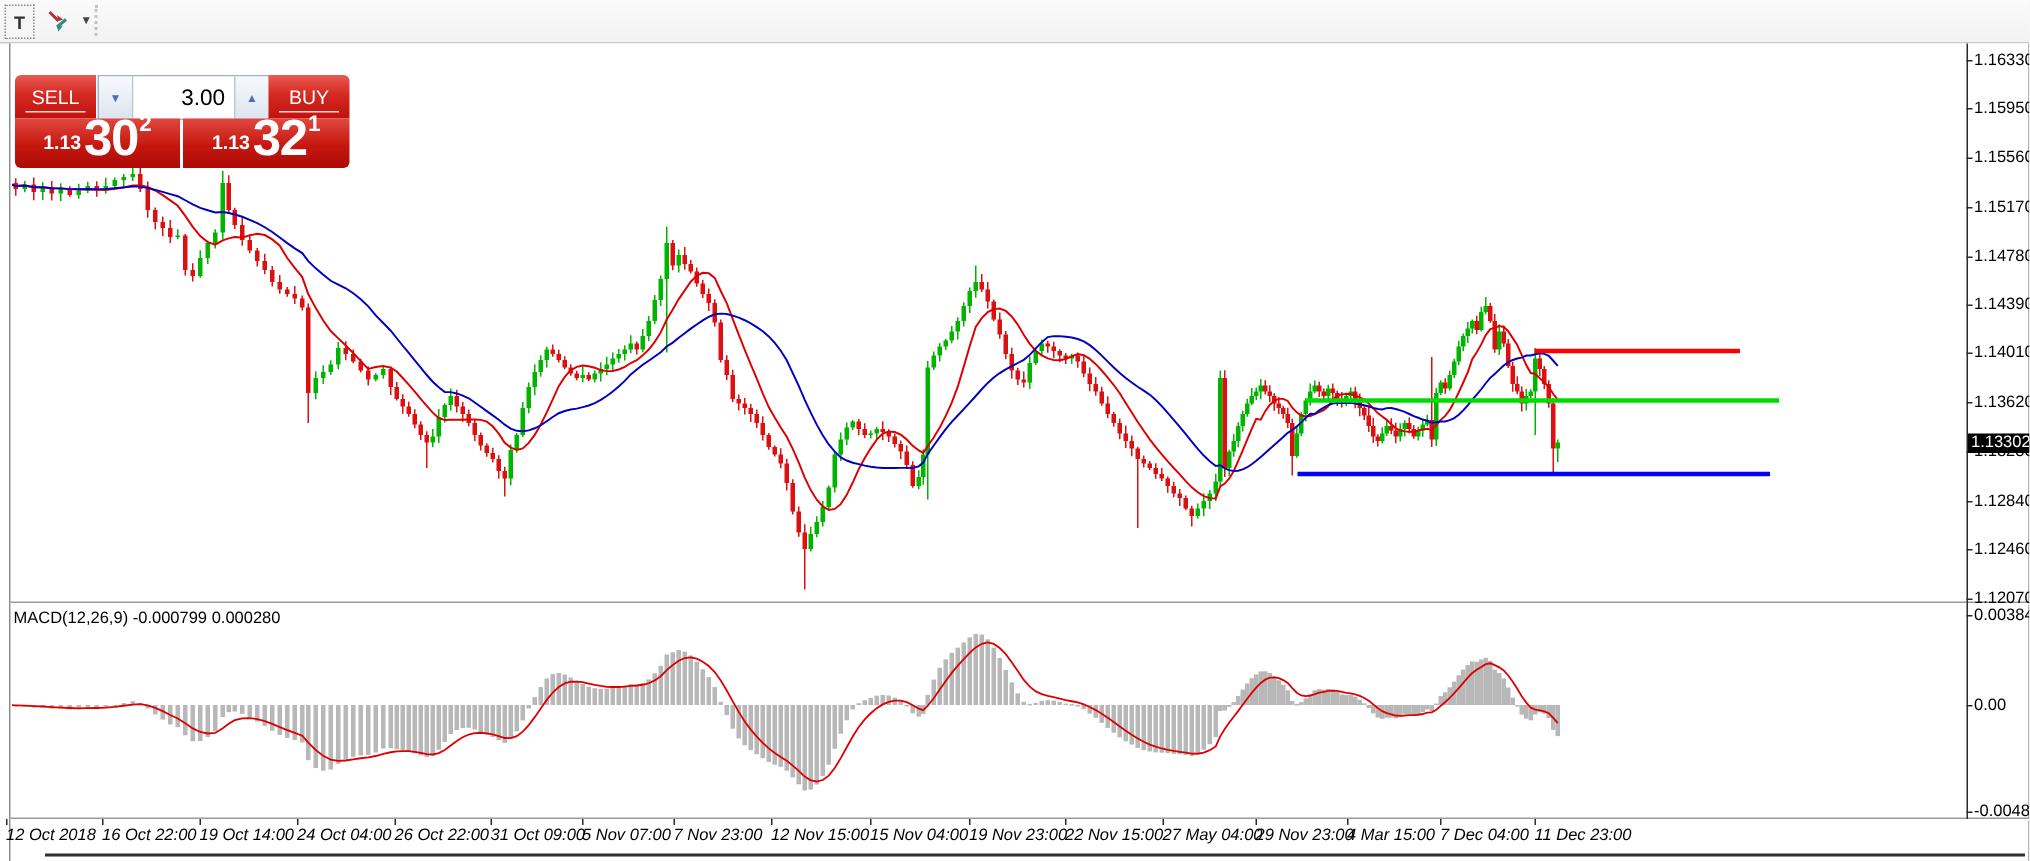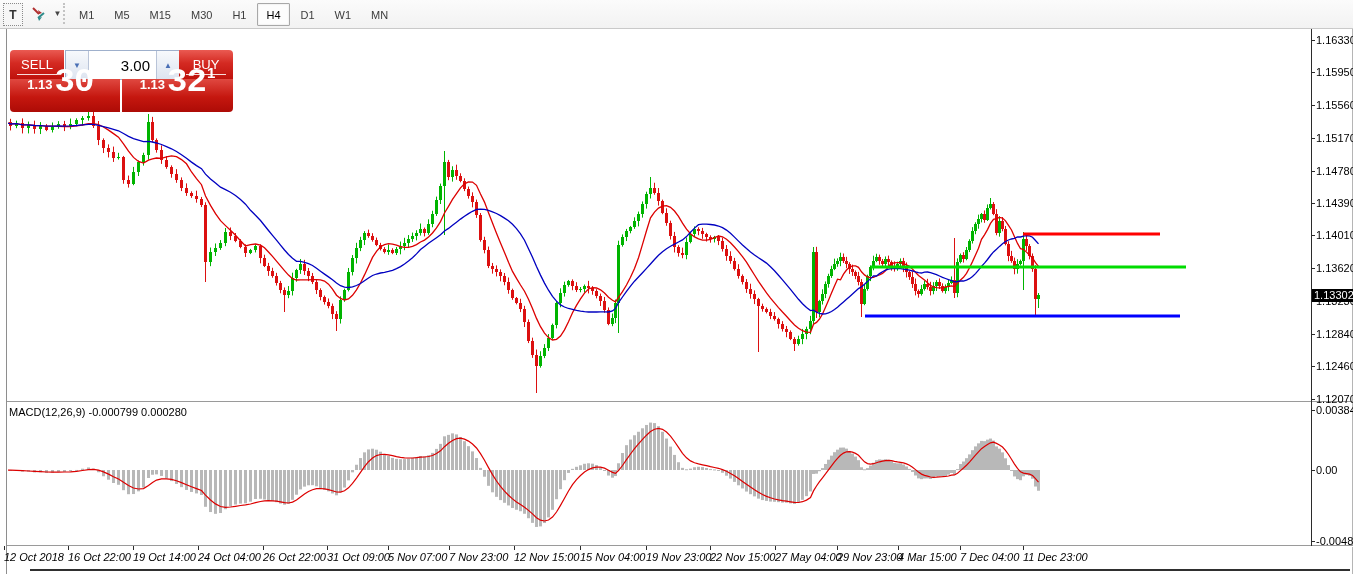--- a/index.html
+++ b/index.html
@@ -39,25 +39,25 @@
   #trade-panel{position:absolute;left:10px;top:50px;width:223px;height:62px;z-index:7;font-family:"Liberation Sans",sans-serif;}
   .red-btn{position:absolute;top:0;height:29px;background:linear-gradient(180deg,#ea5a52 0%,#d42a22 45%,#bf120c 100%);color:#fff;font-size:13px;display:flex;align-items:center;justify-content:center;}
   #sell-btn{left:0;width:54px;border-radius:4px 0 0 0;}
   #buy-btn{left:169px;width:54px;border-radius:0 4px 0 0;}
   .red-btn .ul{position:absolute;left:7px;right:7px;bottom:4px;height:1px;background:rgba(255,255,255,.85);}
   #vol-box{position:absolute;left:55px;top:0;width:113px;height:28px;background:#fff;border:1px solid #9fb0cc;display:flex;}
   .spin-btn{width:22px;height:100%;background:linear-gradient(#f7f9fc,#dde4f0);display:flex;align-items:center;justify-content:center;font-size:8px;color:#4a6fb5;}
   #spin-down{border-right:1px solid #b9c4d8;}
   #spin-up{border-left:1px solid #b9c4d8;}
   #volume-input{flex:1;border:none;outline:none;text-align:right;font-size:15px;color:#000;padding:0 6px 0 0;font-family:"Liberation Sans",sans-serif;background:#fff;width:60px;}
-  .price-block{position:absolute;top:29px;height:33px;background:linear-gradient(180deg,#e04840 0%,#c5170f 55%,#ad0b06 100%);color:#fff;display:flex;align-items:flex-end;justify-content:center;padding-bottom:17px;box-sizing:border-box;}
+  .price-block{position:absolute;top:29px;height:33px;background:linear-gradient(180deg,#e04840 0%,#c5170f 55%,#ad0b06 100%);color:#fff;display:flex;align-items:flex-end;justify-content:center;padding-bottom:7px;box-sizing:border-box;}
   #bid-block{left:0;width:110px;border-radius:0 0 0 4px;}
   #ask-block{left:112px;width:111px;border-radius:0 0 4px 0;}
   .pb-small{font-size:13px;font-weight:bold;margin:0 2px 3px 0;}
-  .pb-big{font-size:34px;font-weight:bold;line-height:26px;letter-spacing:-1px;font-family:Liberation Mono, monospace;}
+  .pb-big{font-size:34px;font-weight:bold;line-height:26px;letter-spacing:-1px;}
   .pb-sup{font-size:15px;font-weight:bold;margin:0 0 14px 1px;}
   
   #gfx{position:absolute;left:0;top:0;z-index:2;}
   .hit{position:absolute;z-index:3;background:transparent;}
 </style>
 </head>
 <body>
 
 <div id="screen">
 
@@ -66,31 +66,20 @@
     <div id="draw-tool" class="tool-btn">
       <svg width="20" height="18" viewBox="0 0 20 18">
         <path d="M4 3 L10 9" stroke="#b03030" stroke-width="2"></path>
         <path d="M10 9 l-1 -4 l4 3 z" fill="#b03030"></path>
         <path d="M9 13 L15 8" stroke="#2e8b8b" stroke-width="2"></path>
         <path d="M9 13 l4 -1 l-3 4 z" fill="#2e8b8b"></path>
       </svg>
     </div>
     <div id="draw-caret" class="tool-btn">▼</div>
     <div class="tb-sep"></div>
-    <div id="tf-group">
-        <div class="tf-btn">M1</div>
-        <div class="tf-btn">M5</div>
-        <div class="tf-btn">M15</div>
-        <div class="tf-btn">M30</div>
-        <div class="tf-btn">H1</div>
-        <div class="tf-btn active">H4</div>
-        <div class="tf-btn">D1</div>
-        <div class="tf-btn">W1</div>
-        <div class="tf-btn">MN</div>
-      </div>
   </div>
 
   <div id="chart-bg"></div>
   <div id="win-left" class="vline"></div>
   <div id="win-right" class="vline"></div>
   <div id="divider1a" class="hline"></div>
   <div id="divider1b" class="hline"></div>
   <div id="divider2a" class="hline"></div>
   <div id="divider2b" class="hline"></div>
   <div id="axis-vline" class="vline"></div>

